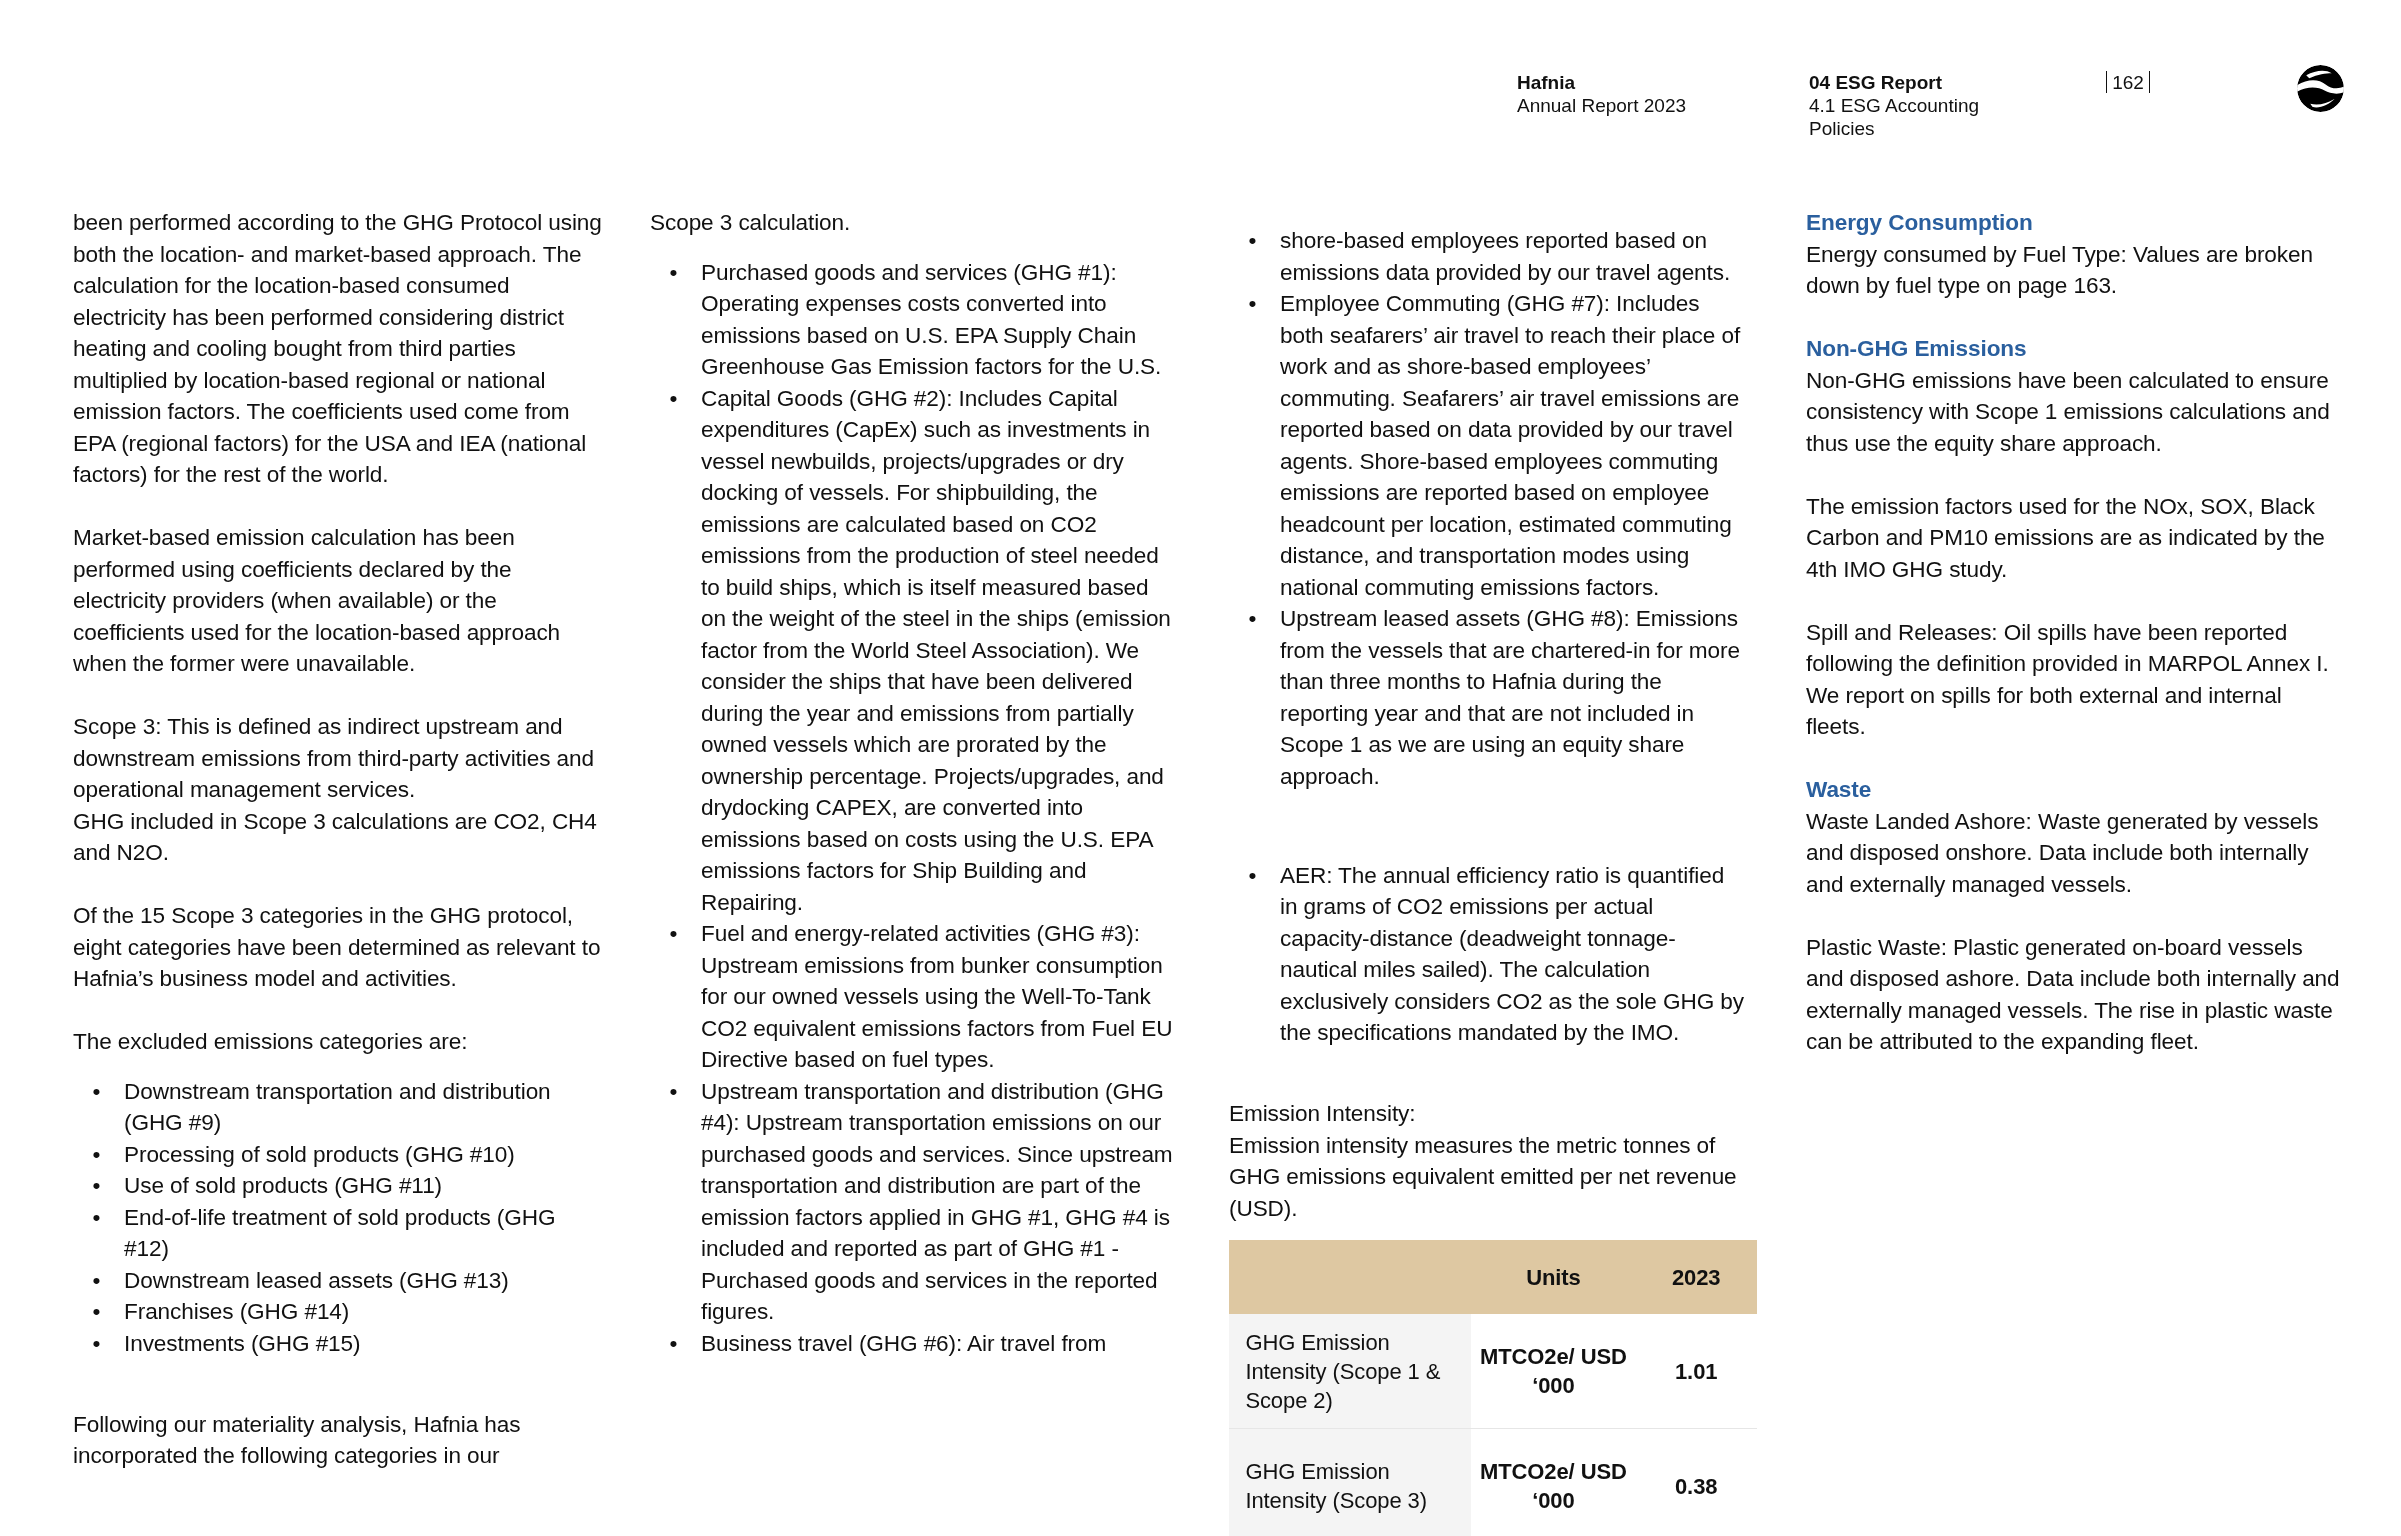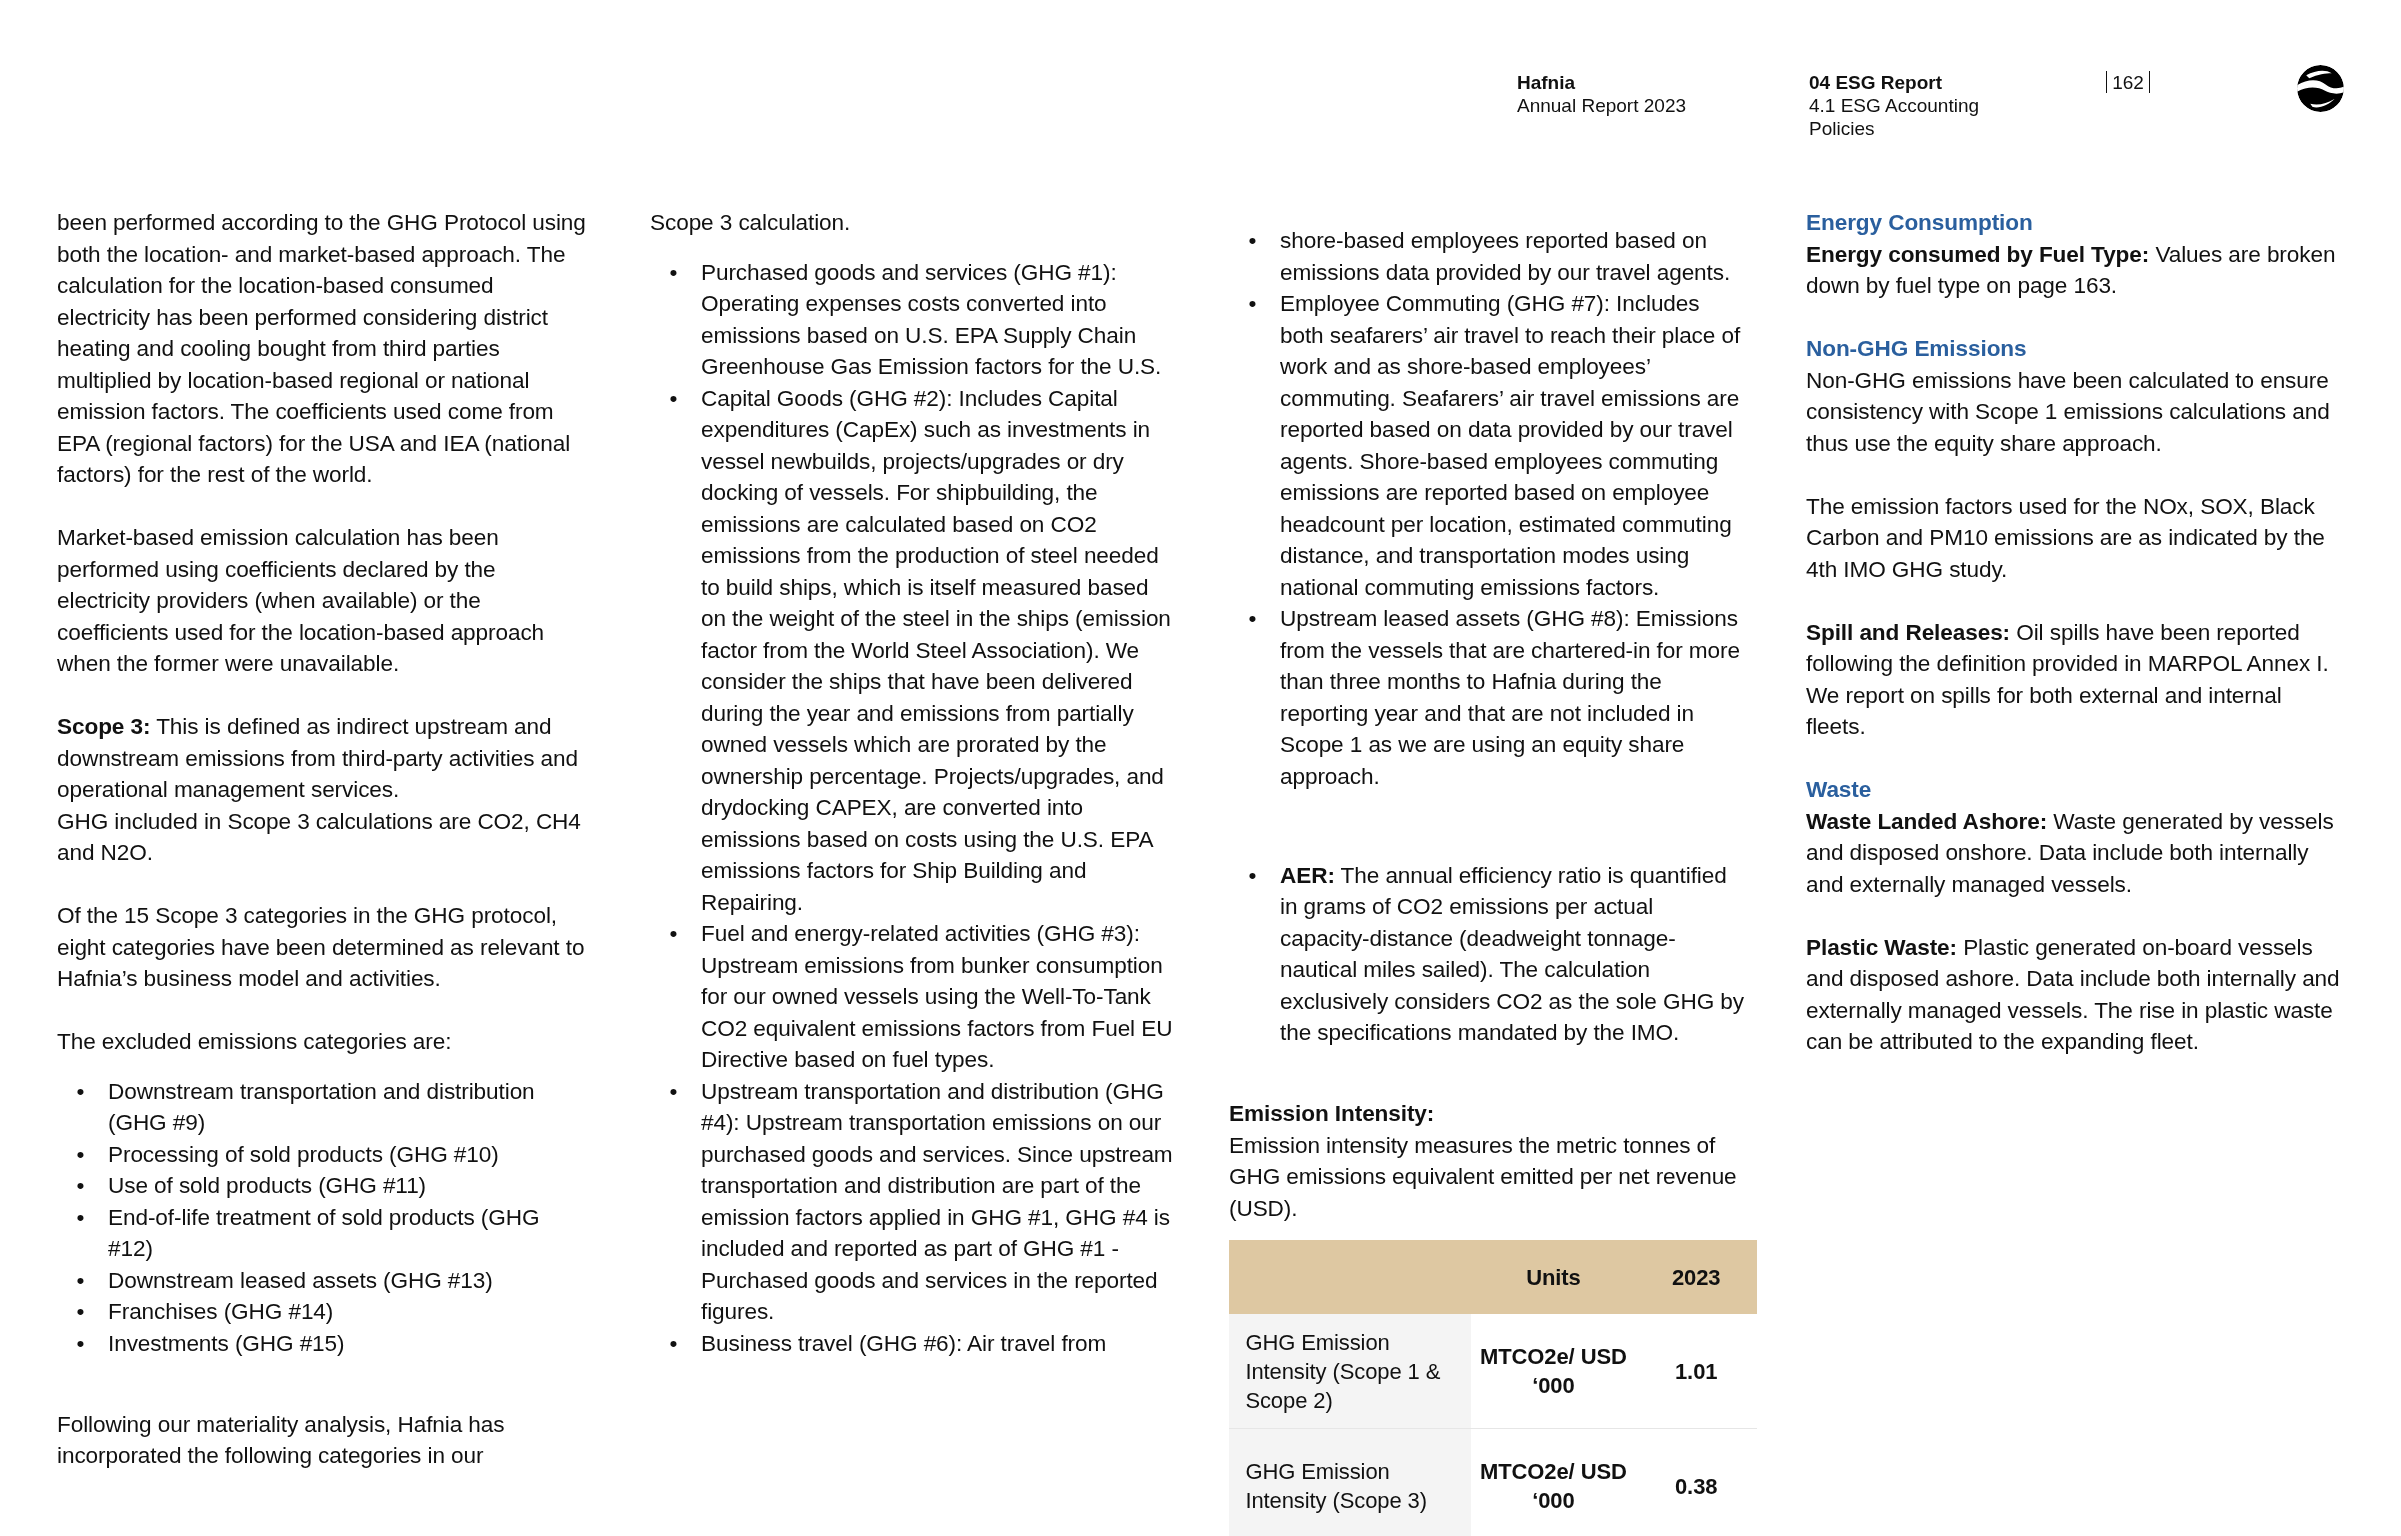--- a/index.html
+++ b/index.html
@@ -14,28 +14,28 @@
   #hdr-section { left: 1809px; }
   #hdr-page { left: 2106px; top: 71px; text-align: center; }
   #hdr-page .bar { display: inline-block; width: 1.4px; height: 22px; background: #111; vertical-align: -4.1px; }
   #hdr-page .num { padding: 0 4.8px; }
   #logo { position: absolute; left: 2295px; top: 63px; width: 51px; height: 51px; }
 
   .col {
     position: absolute; top: 207px; width: 534px;
     font-size: 22.6px; line-height: 31.5px; letter-spacing: -0.1px;
   }
-  #col1 { left: 57px; }
+  #col1 { left: 73px; }
   #col2 { left: 650px; width: 541px; }
   #col3 { left: 1229px; width: 534px; }
   #col4 { left: 1806px; width: 534px; }
 
   p { margin: 0; }
   .gap { height: 31.5px; }
-  .bold { font-weight: 700; }
+  .bold { font-weight: 400; }
   .heading-blue { color: #2a5f9e; font-weight: 700; }
   ul { list-style: none; margin: 18px; padding: 0; }
   ul li { position: relative; padding-left: 33px; }
   ul li::before { content: "\2022"; position: absolute; left: 1.4px; top: 0; }
 
   table.intensity {
     border-collapse: collapse; width: 528px; margin-top: 16.4px;
     font-size: 22px; line-height: 29px;
   }
   table.intensity th {

